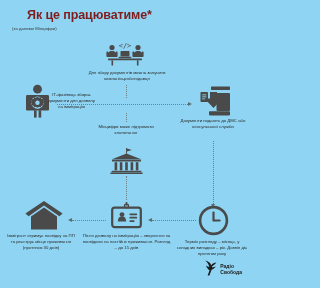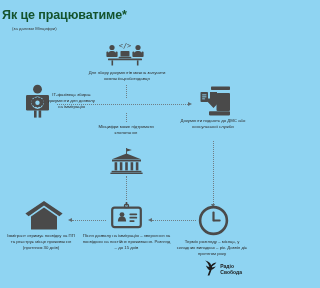--- a/index.html
+++ b/index.html
@@ -7,22 +7,22 @@
     width:250px;height:288px;
     background:#8fd4f2;
     font-family:"Liberation Sans","DejaVu Sans",sans-serif;
     color:#2b2b2b;
     overflow:hidden;
     position:relative;
   }
   .page{position:relative;width:250px;height:288px;}
 
   .title{
-    position:absolute;left:2px;top:9px;
-    font-size:12.5px;font-weight:bold;color:#14532d;
+    position:absolute;left:27px;top:9px;
+    font-size:12.5px;font-weight:bold;color:#7f1d1d;
     letter-spacing:-0.1px;line-height:1;
   }
   .subtitle{
     position:absolute;left:12px;top:26px;
     font-size:4.2px;color:#3a3a3a;letter-spacing:0.05px;
   }
 
   
   .cap{
     position:absolute;

